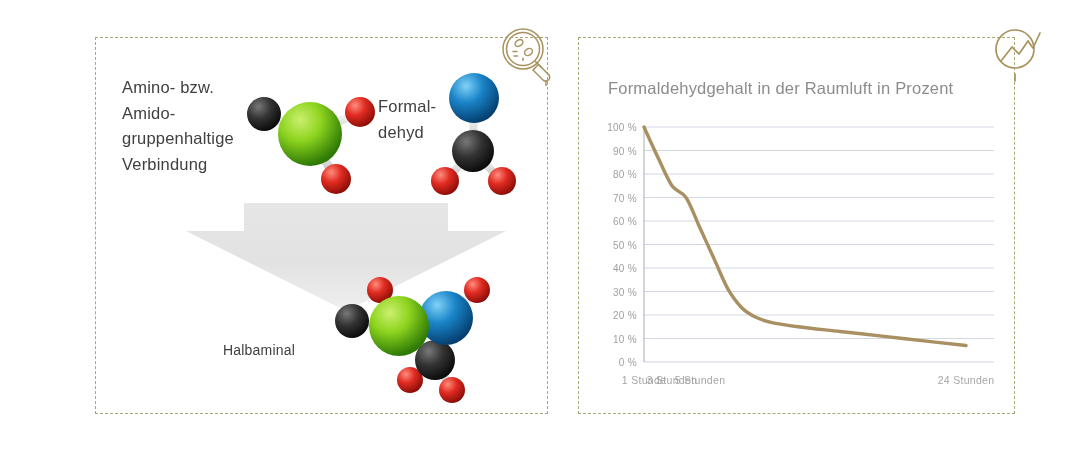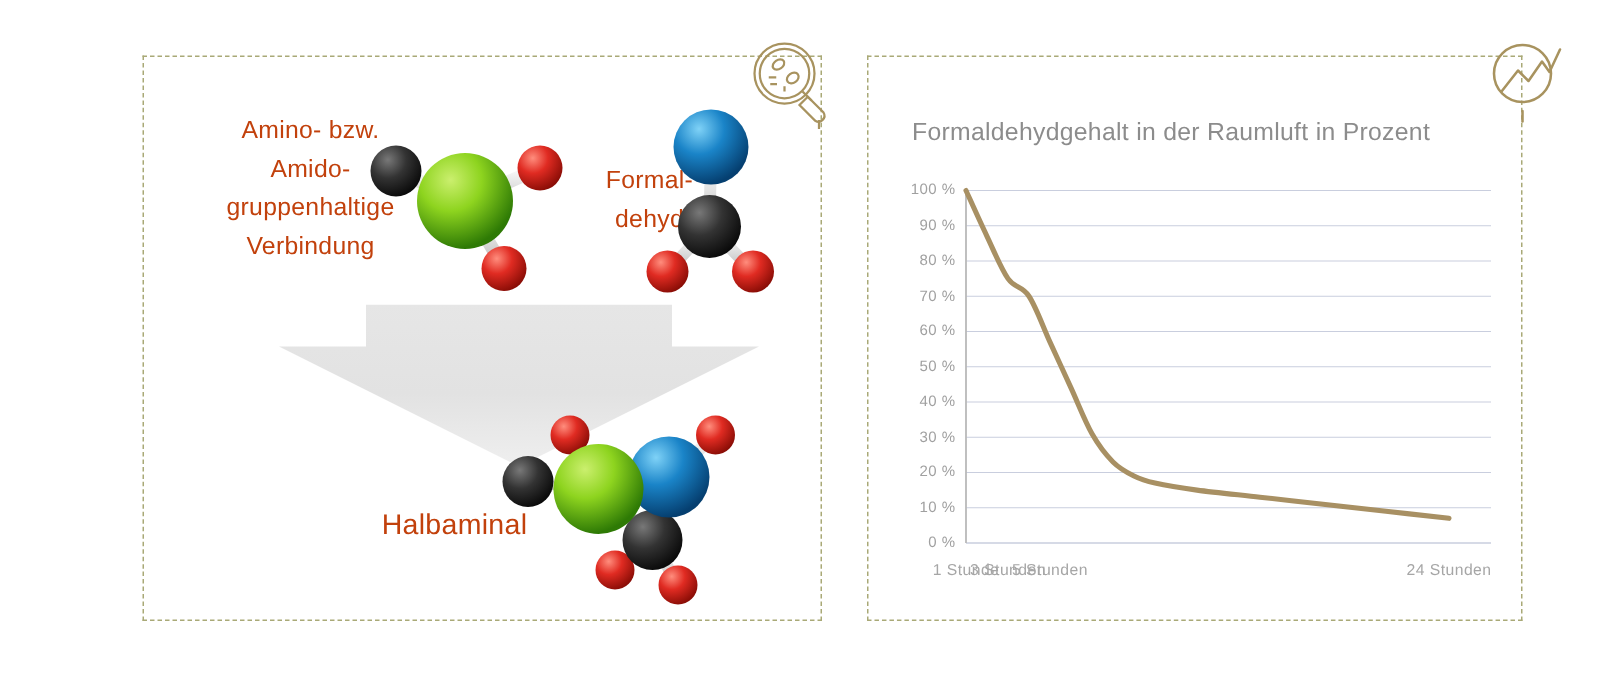--- a/index.html
+++ b/index.html
@@ -27,30 +27,29 @@
   .badge-icon {
     position: absolute;
     width: 64px; height: 64px;
   }
   #magnifier-badge { left: 497px; top: 23px; }
   #chartline-badge { left: 988px; top: 23px; }
 
   
   .body-text {
     position: absolute;
-    color: #c2410c;
+    color: #404040;
     font-size: 16.5px;
     line-height: 25.5px;
     letter-spacing: .2px;
     white-space: pre-line;
-    text-align: center;
   }
   #amino-label { left: 122px; top: 75px; width: 170px; }
-  #formaldehyd-label { left: 378px; top: 108px; width: 110px; }
-  #halbaminal-label { left: 223px; top: 338px; width: 160px; font-size: 19px; }
+  #formaldehyd-label { left: 378px; top: 94px; width: 110px; }
+  #halbaminal-label { left: 223px; top: 338px; width: 160px; font-size: 14px; }
 
   
   #down-arrow {
     position: absolute;
     left: 186px; top: 203px;
     width: 320px; height: 110px;
   }
 
   
   .molecule { position: absolute; }

